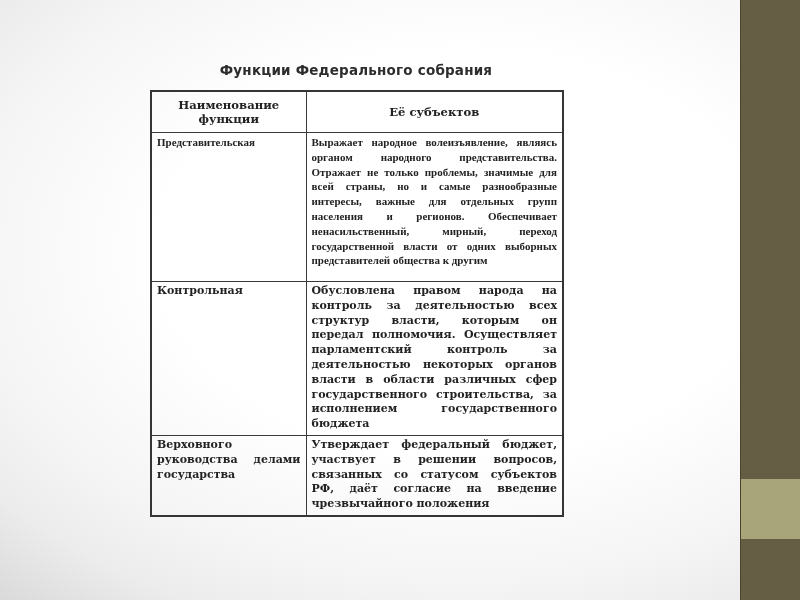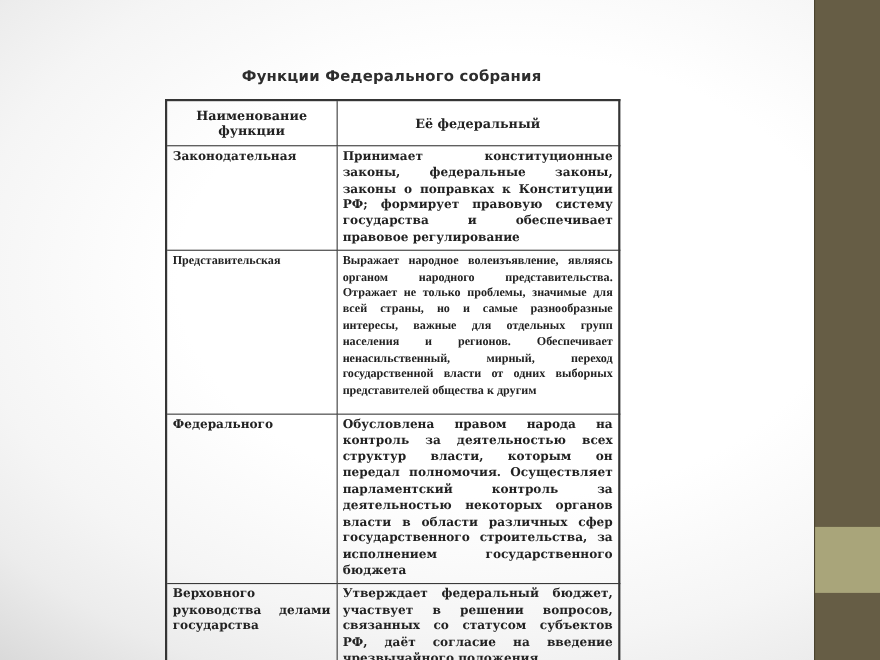--- a/index.html
+++ b/index.html
@@ -92,34 +92,30 @@
   <div class="title">Функции Федерального собрания</div>
 
   <table class="functions" lang="ru">
     <colgroup>
       <col class="col-name">
       <col class="col-body">
     </colgroup>
     <thead>
       <tr>
         <th>Наименование функции</th>
-        <th>Её федеральный</th>
+        <th>Её субъектов</th>
       </tr>
     </thead>
     <tbody>
-      <tr class="r1">
-        <td class="name-cell">Законодательная</td>
-        <td class="content-cell">Принимает конституционные законы, федеральные законы, законы о поправках к Конституции РФ; формирует правовую систему государства и обеспечивает правовое регулирование</td>
-      </tr>
       <tr class="r2">
         <td class="name-cell">Представительская</td>
         <td class="content-cell">Выражает народное волеизъявление, являясь органом народного представительства. Отражает не только проблемы, значимые для всей страны, но и самые разнообразные интересы, важные для отдельных групп населения и регионов. Обеспечивает ненасильственный, мирный, переход государственной власти от одних выборных представителей общества к другим</td>
       </tr>
       <tr class="r3">
-        <td class="name-cell">Федерального</td>
+        <td class="name-cell">Контрольная</td>
         <td class="content-cell">Обусловлена правом народа на контроль за деятельностью всех структур власти, которым он передал полномочия. Осуществляет парламентский контроль за деятельностью некоторых органов власти в области различных сфер государственного строительства, за исполнением государственного бюджета</td>
       </tr>
       <tr class="r4">
         <td class="name-cell">Верховного руководства делами государства</td>
         <td class="content-cell">Утверждает федеральный бюджет, участвует в решении вопросов, связанных со статусом субъектов РФ, даёт согласие на введение чрезвычайного положения</td>
       </tr>
     </tbody>
   </table>
 
 </div>

